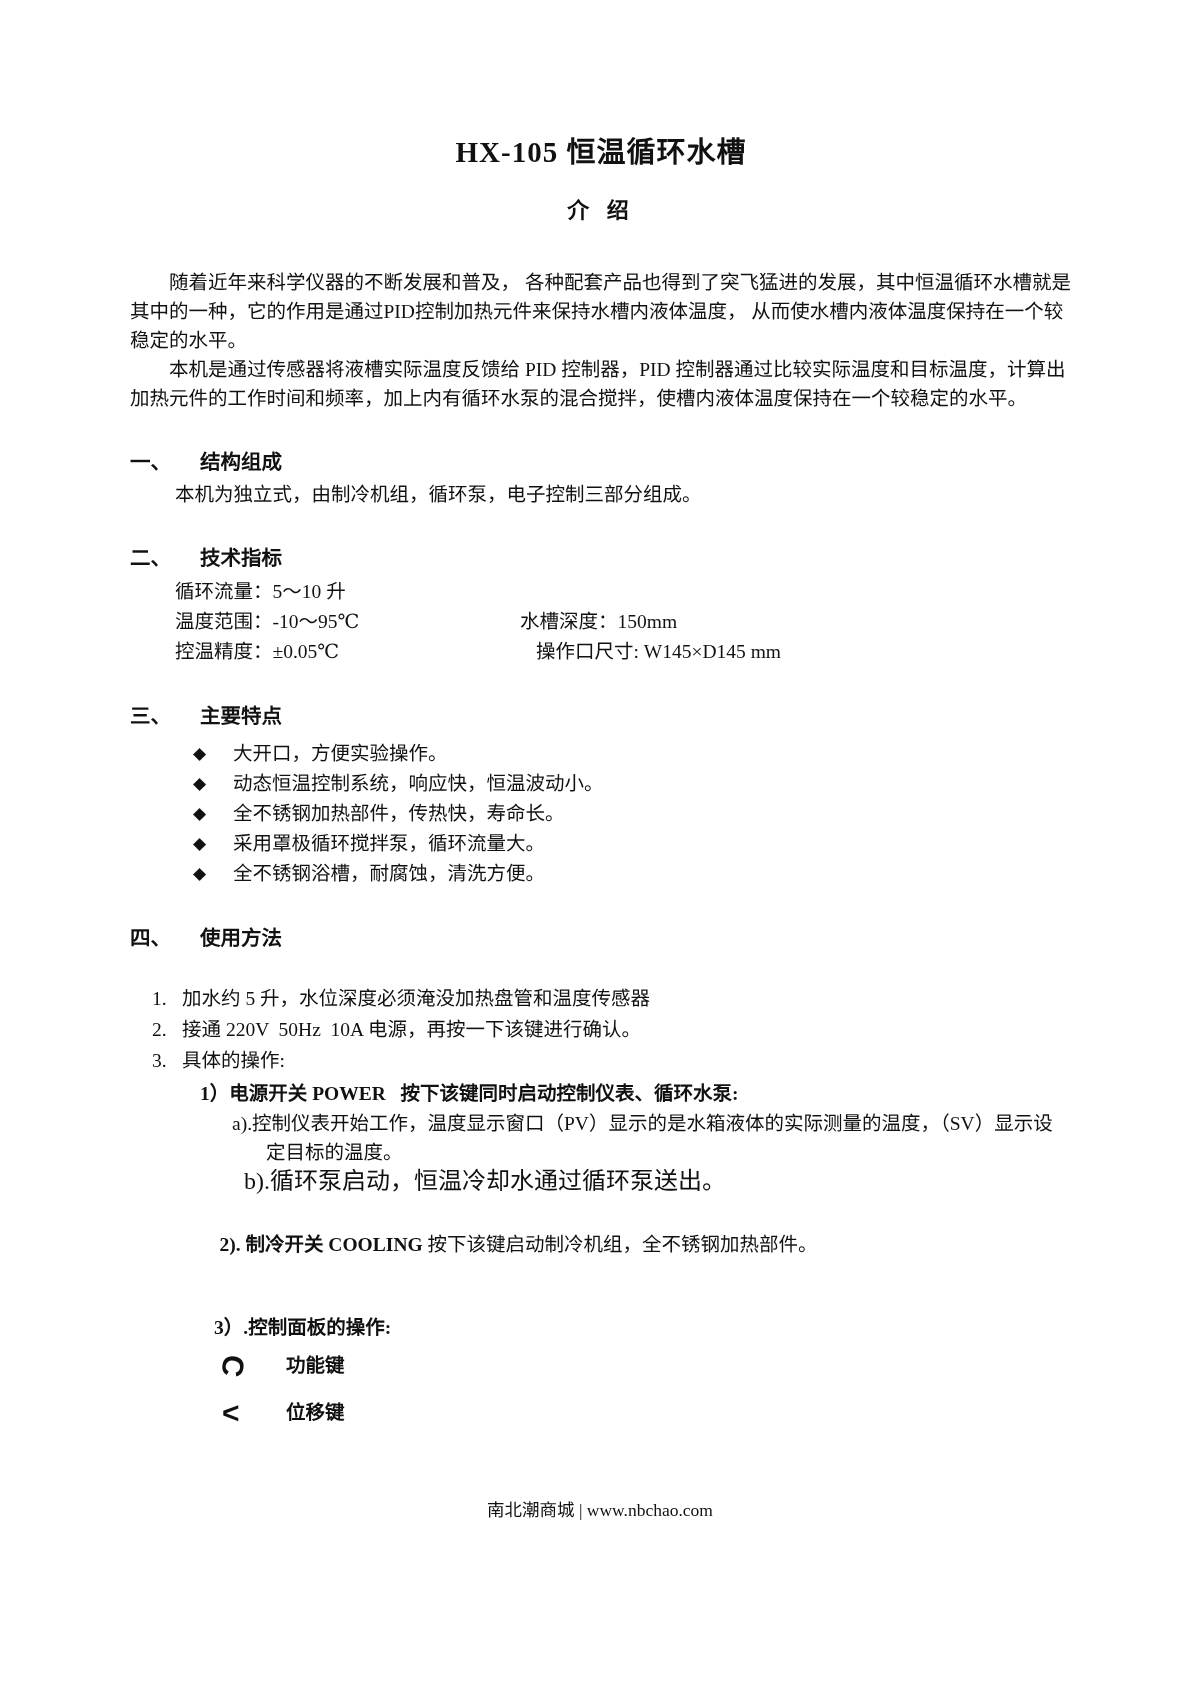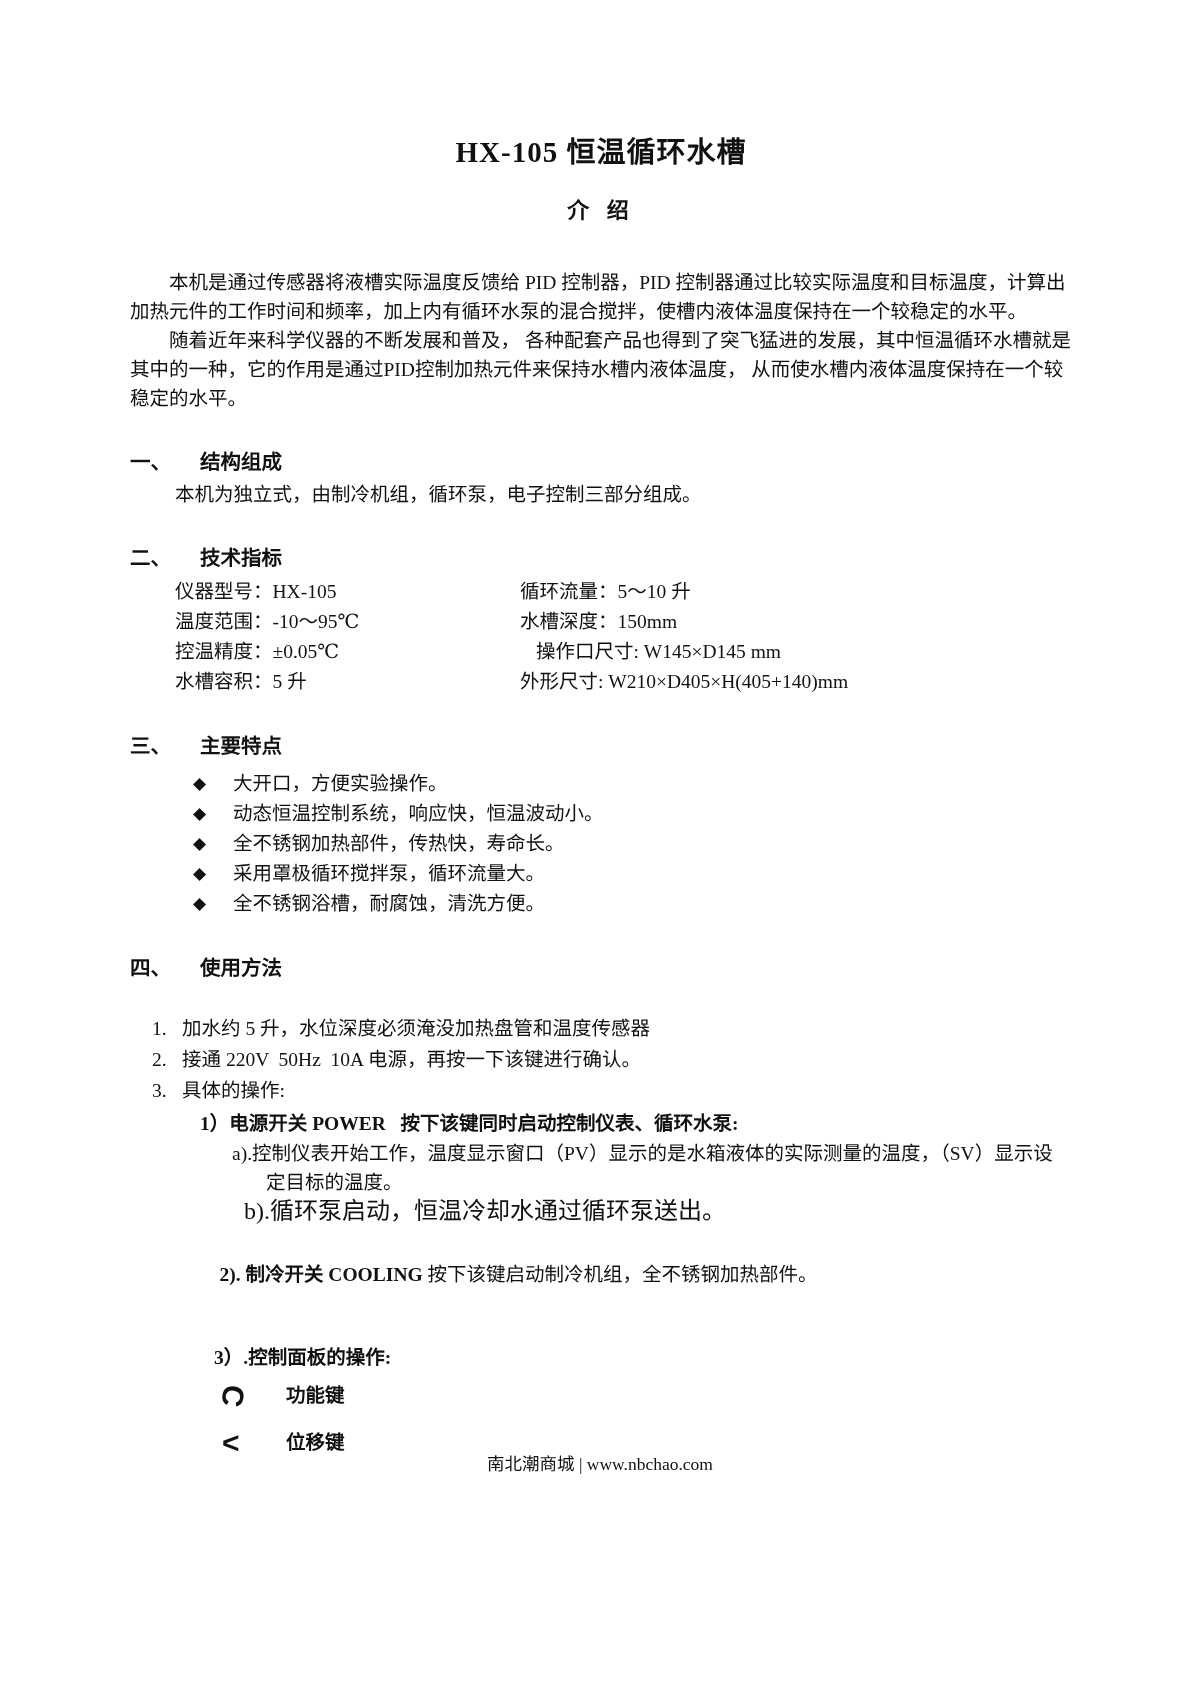--- a/index.html
+++ b/index.html
@@ -44,61 +44,56 @@
   .key-row-2 { margin-top: 12px; }
   .key-icon { width: 64px; flex: none; line-height: 30px; }
   .key-icon .glyph {
     display: inline-block;
     font-family: "Liberation Sans", "DejaVu Sans", sans-serif;
     font-size: 30px; font-weight: 700; line-height: 30px;
   }
   .key-icon .glyph.rot { transform: rotate(100deg); }
   .key-label { width: 110px; flex: none; font-weight: 700; font-size: 19.5px; line-height: 30px; }
   .key-text { flex: 1; font-size: 19.5px; line-height: 29px; }
-  .footer { position: absolute; left: 0; right: 0; top: 1450px; text-align: center; font-size: 17.5px; }
+  .footer { position: absolute; left: 0; right: 0; top: 1496px; text-align: center; font-size: 17.5px; }
 </style>
 </head>
 <body>
 
 <div class="page">
 
   <h1 class="title">HX-105 恒温循环水槽</h1>
   <h2 class="subtitle">介 绍</h2>
 
   <div class="intro">
+    <p class="para">随着近年来科学仪器的不断发展和普及， 各种配套产品也得到了突飞猛进的发展，其中恒温循环水槽就是其中的一种，它的作用是通过PID控制加热元件来保持水槽内液体温度， 从而使水槽内液体温度保持在一个较稳定的水平。</p>
     <p class="para">本机是通过传感器将液槽实际温度反馈给 PID 控制器，PID 控制器通过比较实际温度和目标温度，计算出加热元件的工作时间和频率，加上内有循环水泵的混合搅拌，使槽内液体温度保持在一个较稳定的水平。</p>
-    <p class="para">随着近年来科学仪器的不断发展和普及， 各种配套产品也得到了突飞猛进的发展，其中恒温循环水槽就是其中的一种，它的作用是通过PID控制加热元件来保持水槽内液体温度， 从而使水槽内液体温度保持在一个较稳定的水平。</p>
   </div>
 
   <div class="sec-heading">
     <span class="sec-num">一、</span>
     <span class="sec-title">结构组成</span>
   </div>
   <p class="sec1-body">本机为独立式，由制冷机组，循环泵，电子控制三部分组成。</p>
 
   <div class="sec-heading">
     <span class="sec-num">二、</span>
     <span class="sec-title">技术指标</span>
   </div>
   <div class="spec-table">
     <div class="spec-row">
-      <span class="spec-left">仪器型号：HX-105</span>
       <span class="spec-right">循环流量：5～10 升</span>
     </div>
     <div class="spec-row">
       <span class="spec-left">温度范围：-10～95℃</span>
       <span class="spec-right">水槽深度：150mm</span>
     </div>
     <div class="spec-row indent-right">
       <span class="spec-left">控温精度：±0.05℃</span>
       <span class="spec-right">操作口尺寸: W145×D145 mm</span>
-    </div>
-    <div class="spec-row">
-      <span class="spec-left">水槽容积：5 升</span>
-      <span class="spec-right">外形尺寸: W210×D405×H(405+140)mm</span>
     </div>
   </div>
 
   <div class="sec-heading">
     <span class="sec-num">三、</span>
     <span class="sec-title">主要特点</span>
   </div>
   <ul class="features">
     <li class="feature">
       <span class="diamond">◆</span>

